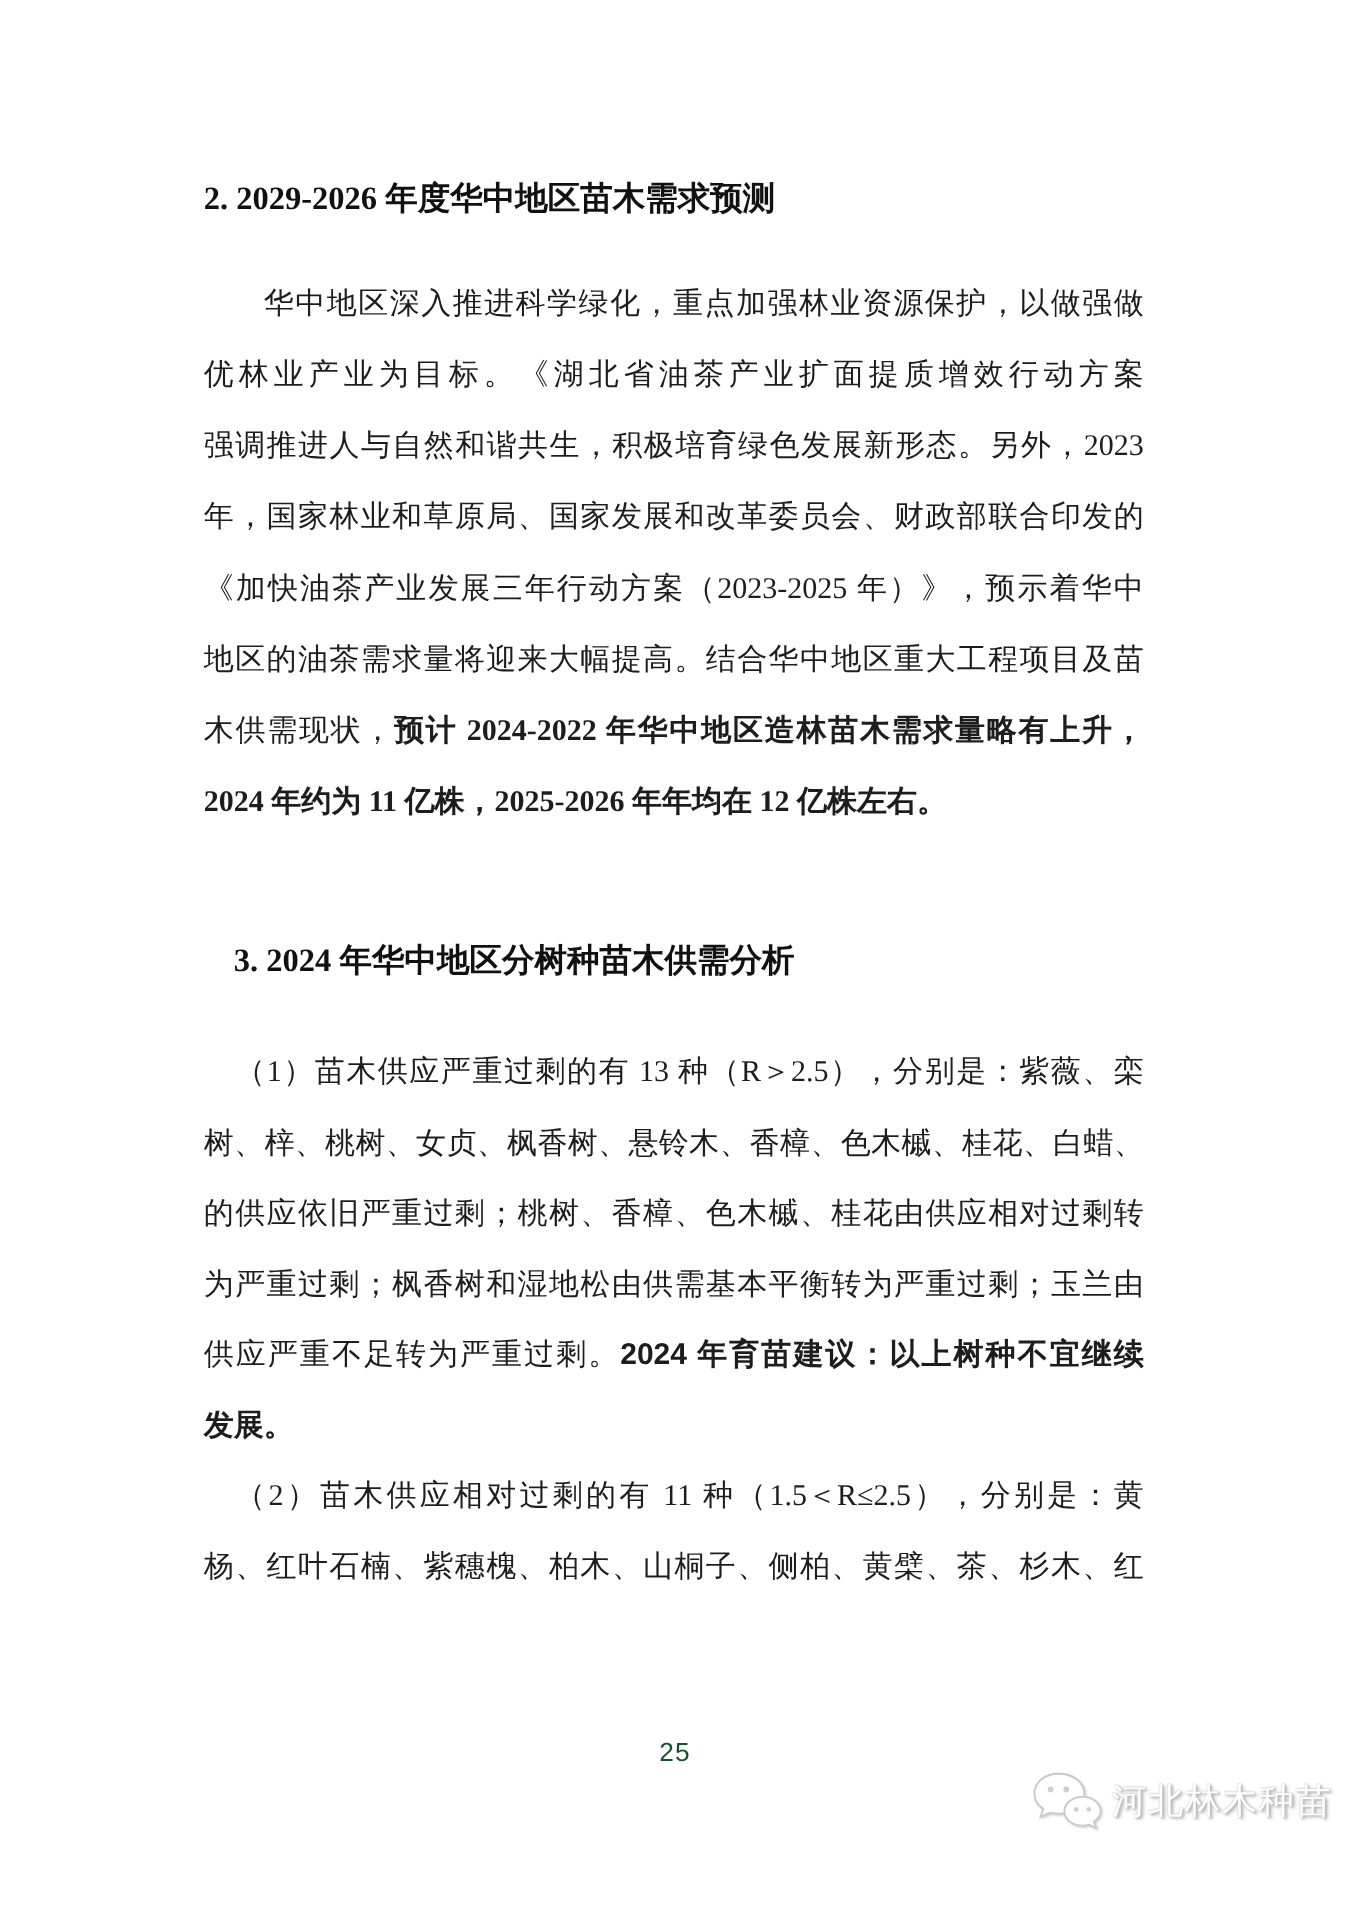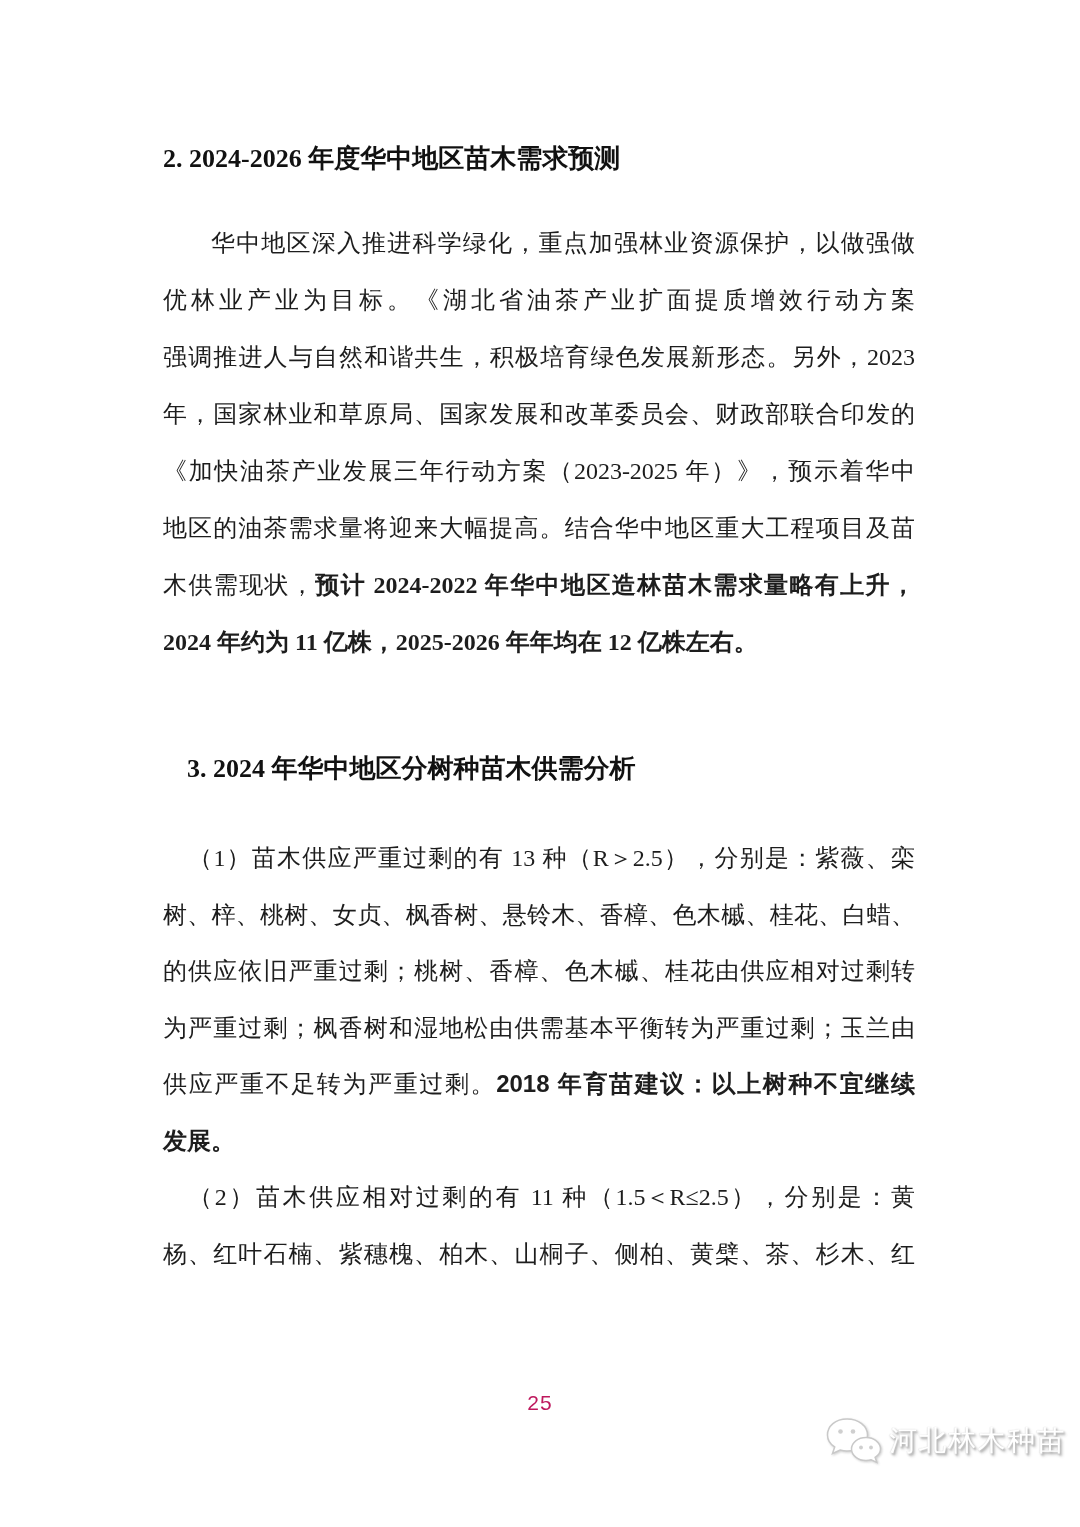--- a/index.html
+++ b/index.html
@@ -32,62 +32,62 @@
   .line.last{text-align-last:left;}
   .line.ind2{text-indent:2em;}
   .line.ind1{text-indent:1.05em;}
   .seg.n{font-weight:normal;font-family:"Liberation Serif","DejaVu Serif",serif;}
   .seg.bs{font-weight:bold;font-family:"Liberation Serif","DejaVu Serif",serif;}
   .seg.bh{font-weight:bold;font-family:"Liberation Sans","DejaVu Sans",sans-serif;}
   .page-number{
     position:absolute;top:1391px;left:0;width:100%;
     text-align:center;
     font-family:"Liberation Sans","DejaVu Sans",sans-serif;
-    font-size:21px;color:#be185d;letter-spacing:1px;
+    font-size:21px;color:#14532d;letter-spacing:1px;
   }
   .watermark{
     position:absolute;top:1416px;left:824px;
     display:flex;align-items:center;gap:7px;
     filter:drop-shadow(1px 1px 1px rgba(150,150,150,0.45));
   }
   .watermark-text{
     font-family:"Liberation Sans","DejaVu Sans",sans-serif;
     font-size:28px;letter-spacing:1.5px;
     color:#ffffff;
     text-shadow:1.5px 1.5px 2px #b7b7b7, -0.5px -0.5px 1px #e2e2e2;
     white-space:nowrap;
   }
   .wm-icon{display:block;}
 </style>
 </head>
 <body>
 
 <div class="page">
 
-  <div class="heading h2">2. 2024-2026 年度华中地区苗木需求预测</div>
+  <div class="heading h2">2. 2029-2026 年度华中地区苗木需求预测</div>
 
   <div class="para p1">
       <div class="line ind2"><span class="seg n">华中地区深入推进科学绿化，重点加强林业资源保护，以做强做</span></div>
       <div class="line"><span class="seg n">优林业产业为目标。《湖北省油茶产业扩面提质增效行动方案</span></div>
       <div class="line"><span class="seg n">强调推进人与自然和谐共生，积极培育绿色发展新形态。另外，2023</span></div>
       <div class="line"><span class="seg n">年，国家林业和草原局、国家发展和改革委员会、财政部联合印发的</span></div>
       <div class="line"><span class="seg n">《加快油茶产业发展三年行动方案（2023-2025 年）》，预示着华中</span></div>
       <div class="line"><span class="seg n">地区的油茶需求量将迎来大幅提高。结合华中地区重大工程项目及苗</span></div>
       <div class="line"><span class="seg n">木供需现状，</span><span class="seg bs">预计 2024-2022 年华中地区造林苗木需求量略有上升，</span></div>
       <div class="line last"><span class="seg bs">2024 年约为 11 亿株，2025-2026 年年均在 12 亿株左右。</span></div>
     </div>
 
   <div class="heading h3">3. 2024 年华中地区分树种苗木供需分析</div>
 
   <div class="para p2">
       <div class="line ind1"><span class="seg n">（1）苗木供应严重过剩的有 13 种（R＞2.5），分别是：紫薇、栾</span></div>
       <div class="line"><span class="seg n">树、梓、桃树、女贞、枫香树、悬铃木、香樟、色木槭、桂花、白蜡、</span></div>
       <div class="line"><span class="seg n">的供应依旧严重过剩；桃树、香樟、色木槭、桂花由供应相对过剩转</span></div>
       <div class="line"><span class="seg n">为严重过剩；枫香树和湿地松由供需基本平衡转为严重过剩；玉兰由</span></div>
-      <div class="line"><span class="seg n">供应严重不足转为严重过剩。</span><span class="seg bh">2018 年育苗建议：以上树种不宜继续</span></div>
+      <div class="line"><span class="seg n">供应严重不足转为严重过剩。</span><span class="seg bh">2024 年育苗建议：以上树种不宜继续</span></div>
       <div class="line last"><span class="seg bh">发展。</span></div>
       <div class="line ind1"><span class="seg n">（2）苗木供应相对过剩的有 11 种（1.5＜R≤2.5），分别是：黄</span></div>
       <div class="line"><span class="seg n">杨、红叶石楠、紫穗槐、柏木、山桐子、侧柏、黄檗、茶、杉木、红</span></div>
     </div>
 
   <div class="page-number">25</div>
 
   <div class="watermark">
     <svg class="wm-icon" width="58" height="50" viewBox="0 0 58 50" xmlns="http://www.w3.org/2000/svg">
 

